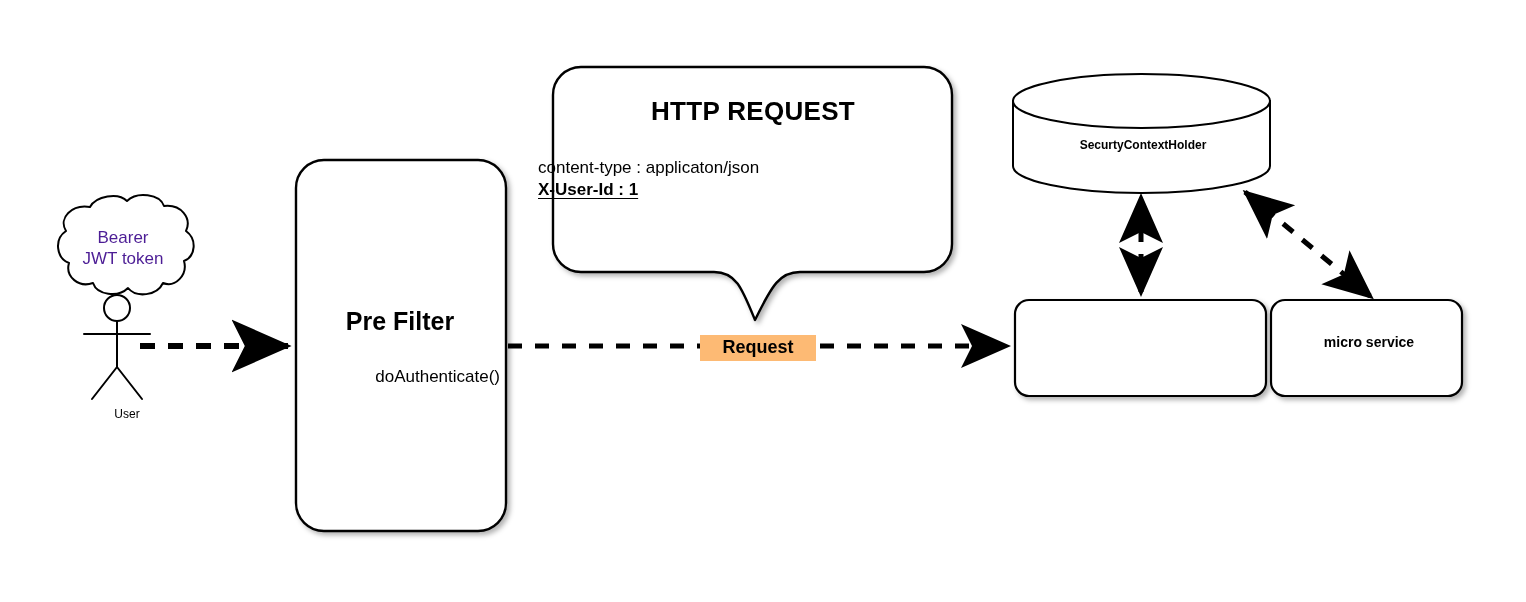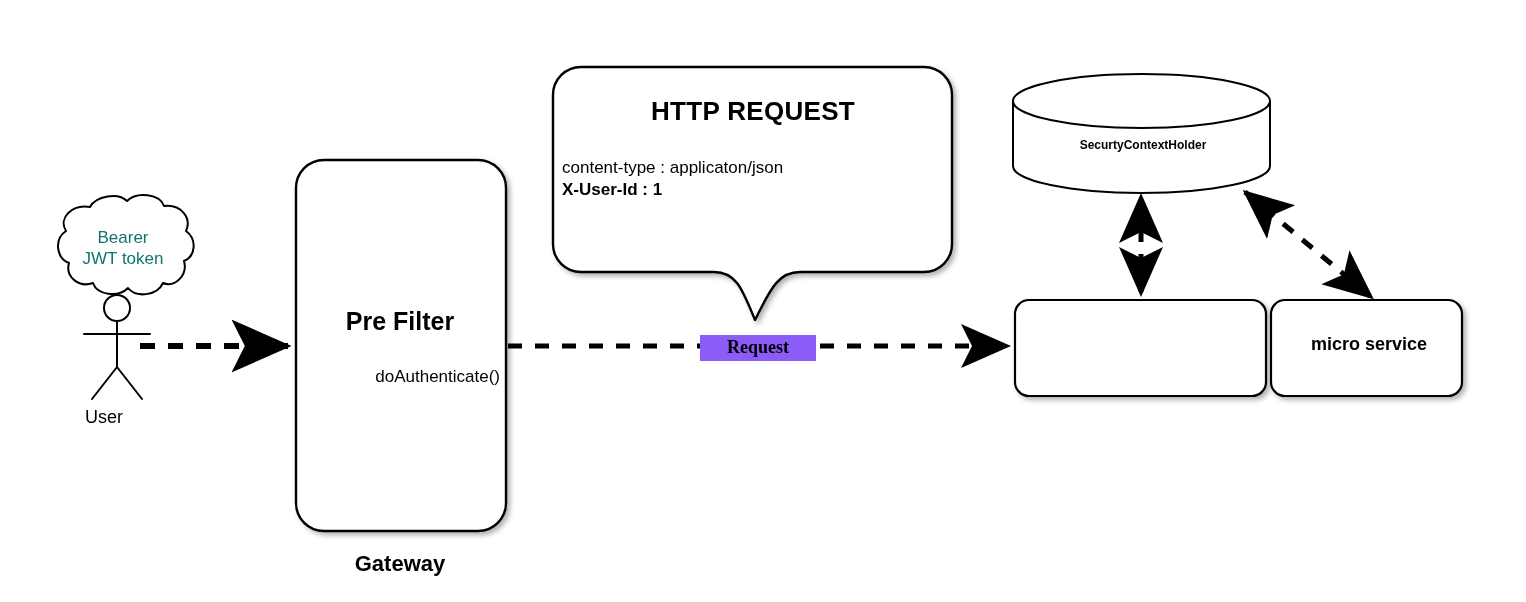--- a/index.html
+++ b/index.html
@@ -29,28 +29,28 @@
     text-align: center;
     white-space: nowrap;
     line-height: 1.22;
     pointer-events: none;
   }
 
   
   #cloud-text {
     left: 55px; top: 228px; width: 136px;
     font-size: 17px;
-    color: #0f766e;
+    color: #4c1d95;
   }
   #cloud-text div { display: block; }
 
   
   #user-label {
-    left: 44px; top: 407px; width: 120px;
-    font-size: 18px;
+    left: 67px; top: 407px; width: 120px;
+    font-size: 12px;
   }
 
   
   #prefilter-title {
     left: 300px; top: 306px; width: 200px;
     font-size: 25px; font-weight: bold;
   }
   #prefilter-sub {
     left: 300px; top: 367px; width: 200px;
     font-size: 17px;
@@ -62,58 +62,58 @@
   }
 
   
   #http-title {
     left: 560px; top: 96px; width: 386px;
     font-size: 26px; font-weight: bold;
     letter-spacing: 0.3px;
   }
   #http-lines {
     position: absolute;
-    left: 562px; top: 157px; width: 386px;
+    left: 538px; top: 157px; width: 386px;
     font-size: 17px;
     line-height: 1.0;
   }
   #http-lines .hline {
     display: block;
     white-space: nowrap;
     padding: 2px 0 3px 0;
   }
   #http-lines .hline.plain { font-weight: normal; }
   #http-lines .hline.hl {
     font-weight: bold;
+    text-decoration: underline;
     text-underline-offset: 3px;
   }
 
   
   #request-label {
     left: 700px; top: 335px; width: 116px;
     font-size: 18px; font-weight: bold;
-    background: #8b5cf6;
+    background: #fdba74;
     padding: 2px 0;
-    font-family: Liberation Serif, serif;
   }
 
   
   #sch-label {
     left: 1018px; top: 138px; width: 250px;
     font-size: 12px; font-weight: bold;
   }
 
   
   #rhf-label {
     left: 1020px; top: 334px; width: 244px;
     font-size: 18px; font-weight: bold;
   }
   #ms-label {
     left: 1278px; top: 334px; width: 182px;
-    font-size: 18px; font-weight: bold;
+    font-size: 14px; font-weight: bold;
   }
 </style>
 </head>
 <body>
 
 <div id="canvas">
 
   <svg class="layer" viewBox="0 0 1526 602" width="1526" height="602" xmlns="http://www.w3.org/2000/svg">
     <defs>
       <filter id="softshadow" x="-20%" y="-20%" width="150%" height="150%">
@@ -205,21 +205,20 @@
 
   <div id="cloud-text" class="node-label">
     <div>Bearer</div>
     <div>JWT token</div>
   </div>
 
   <div id="user-label" class="node-label">User</div>
 
   <div id="prefilter-title" class="node-label">Pre Filter</div>
   <div id="prefilter-sub" class="node-label">doAuthenticate()</div>
-  <div id="gateway-label" class="node-label">Gateway</div>
 
   <div id="http-title" class="node-label">HTTP REQUEST</div>
   <div id="http-lines">
     <span class="hline plain">content-type : applicaton/json</span>
     <span class="hline hl">X-User-Id : 1</span>
   </div>
 
   <div id="request-label" class="node-label">Request</div>
 
   <div id="sch-label" class="node-label">SecurtyContextHolder</div>

